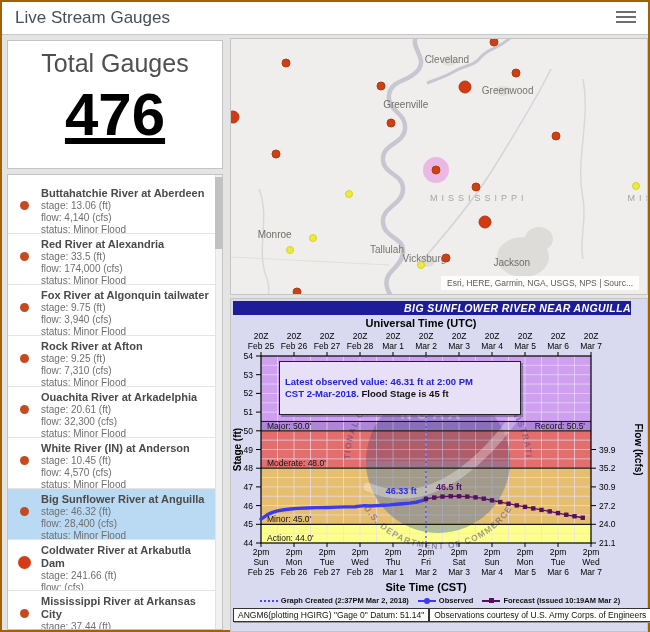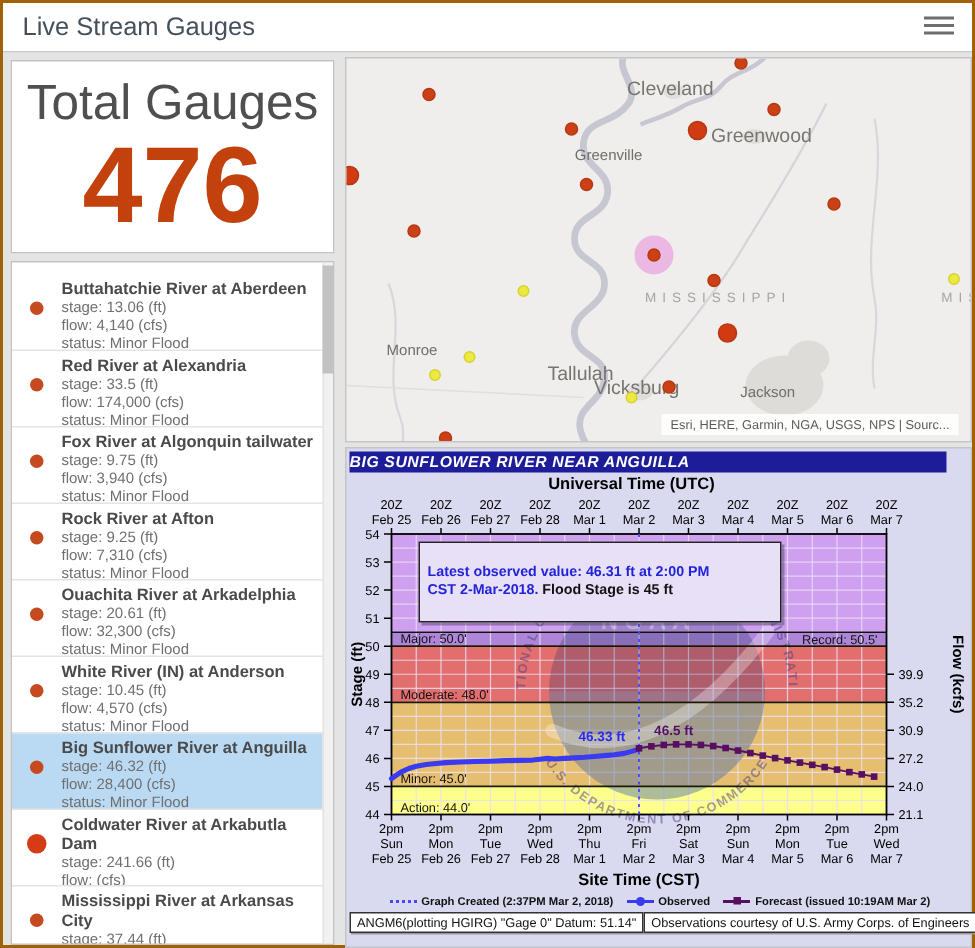--- a/index.html
+++ b/index.html
@@ -11,61 +11,61 @@
   
   .header { position:absolute; left:0; top:0; right:0; height:33px; background:#fff;
     border-bottom:1px solid #c9c9c9; display:flex; align-items:center; }
   .header-title { margin-left:13px; font-size:17px; color:#45505a; }
   .hamburger { position:absolute; right:12px; top:9px; width:20px; height:15px; cursor:pointer; }
   .hamburger span { display:block; height:2px; background:#6e6e6e; margin:0 0 3px 0; }
 
   
   .total-card { position:absolute; left:5px; top:38px; width:216px; height:129px;
     background:#fff; border:1px solid #c3c3c3; text-align:center; }
-  .total-label { font-size:33px; color:#4f4f4f; margin-top:8px; }
-  .total-value { font-size:72px; font-weight:bold; color:#c2410c; line-height:74px; }
+  .total-label { font-size:25px; color:#4f4f4f; margin-top:8px; }
+  .total-value { font-size:60px; font-weight:bold; color:#000000; line-height:74px;text-decoration:underline; }
 
   
   .list-panel { position:absolute; left:5px; top:172px; width:216px; bottom:0;
     background:#fff; border:1px solid #c3c3c3; overflow:hidden; padding-top:8px; }
   .scroll-track { position:absolute; right:0; top:0; bottom:0; width:7px; background:#f1f1f1;
     border-left:1px solid #e3e3e3; }
   .scroll-thumb { position:absolute; right:0; top:2px; width:7px; height:72px; background:#c2c2c2; }
   .gauge-item { display:flex; height:51px; overflow:hidden; border-bottom:1px solid #e4e4e4;
     cursor:pointer; padding-right:8px; }
   .gauge-item.selected { background:#badaf3; }
   .dot-col { width:33px; flex:none; display:flex; justify-content:center; }
   .gauge-dot { width:9px; height:9px; border-radius:50%; background:#c64a1f; margin-top:18px; flex:none; }
   .gauge-dot.large { width:13px; height:13px; background:#d43b16; margin-top:16px; }
   .g-name { font-size:11px; font-weight:bold; color:#4a4a4a; line-height:13px; padding-top:4px; }
   .g-line { font-size:10px; color:#6f6f6f; line-height:12px; }
 
   
   .map-panel { position:absolute; left:228px; top:36px; width:418px; height:257px;
     background:#efeeec; border:1px solid #c5c5c5; overflow:hidden; }
   .map-label { position:absolute; transform:translate(-50%,-50%); color:#76756f;
-    font-size:13px; white-space:nowrap; }
+    font-size:10px; white-space:nowrap; }
   .map-label.city-lg { font-size:10px; color:#6f6e68; }
   .map-label.state { font-size:9px; letter-spacing:4px; color:#a6a5a0;margin-left:19px; }
   .mk { position:absolute; border-radius:50%; transform:translate(-50%,-50%); cursor:pointer; }
   .mk.red { width:9px; height:9px; background:#cc4016; border:1px solid #b53811; }
   .mk.red-lg { width:13px; height:13px; background:#d23a14; border:1px solid #b53811; }
   .mk.yellow { width:8px; height:8px; background:#ece93f; border:1px solid #d6d232; }
   .mk-halo { position:absolute; width:26px; height:26px; border-radius:50%;
     background:rgba(231,148,222,0.6); transform:translate(-50%,-50%); }
   .mk-halo .mk { left:13px; top:13px; }
   .map-attrib { position:absolute; right:8px; bottom:4px; background:rgba(255,255,255,0.85);
     font-size:8.5px; color:#5b5b5b; padding:2px 6px; }
 
   
   .chart-panel { position:absolute; left:228px; top:296px; width:418px; height:334px;
     background:#d9d9f0; border:1px solid #c5c5c5; }
   .chart-title-bar { position:absolute; left:2px; top:2px; width:398px; height:14px;
     background:#1d1d99; color:#fff; font-size:10.5px; font-weight:bold; font-style:italic;
-    text-align:left; line-height:14px; letter-spacing:0.4px; }
+    text-align:right; line-height:14px; letter-spacing:0.4px; }
   .axis-title-top { position:absolute; left:25px; top:18px; width:330px; text-align:center;
     font-size:11px; font-weight:bold; color:#000; }
   .axis-title-bottom { position:absolute; left:30px; top:282px; width:330px; text-align:center;
     font-size:11px; font-weight:bold; color:#000; }
   .chart-svg { position:absolute; left:0; top:0; }
   .info-box { position:absolute; left:48px; top:62px; width:242px; background:#e7e0f7;
     border:1px solid #222; box-shadow:2px 2px 0 rgba(70,60,100,0.45); padding:14px 5px;
     font-size:9.5px; font-weight:bold; line-height:12px; }
   .info-blue { color:#2222d8; }
   .info-black { color:#111; }

